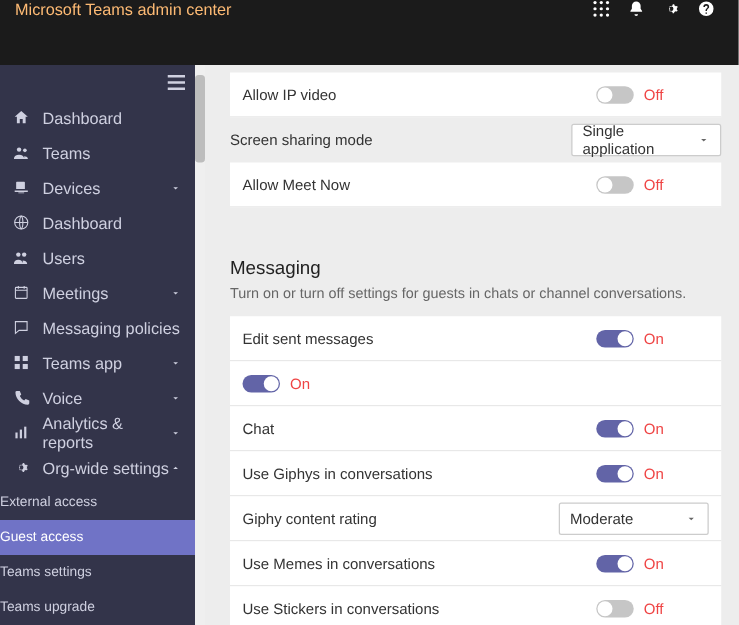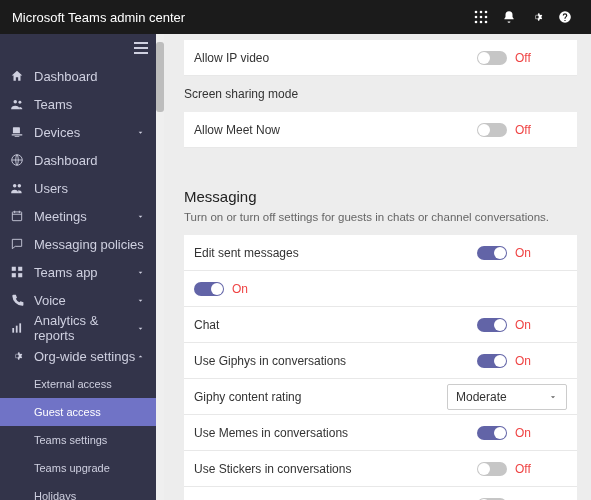--- a/index.html
+++ b/index.html
@@ -1,32 +1,32 @@
 <!DOCTYPE html>
 <html><head>
 <meta charset="utf-8">
 <style>
 *{margin:0;padding:0;box-sizing:border-box;font-family:"Segoe UI",Arial,sans-serif}
 body{width:591px;height:500px;overflow:hidden;background:#e9e9e9}
-.topbar{height:34px;background:#1b1b1b;color:#ffffff;display:flex;align-items:center;padding:0 12px}
+.topbar{height:52px;background:#1b1b1b;color:#fdba74;display:flex;padding:0 12px}
 .topbar .title{font-size:13px;flex:1}
 .topbar .act{width:28px;display:flex;justify-content:center;cursor:pointer}
 .topbar svg{fill:#fff}
 .shell{display:flex;height:466px}
 .side{width:156px;background:#33344a;color:#cfd0e0;display:flex;flex-direction:column;overflow:hidden}
 .hamb{height:28px;display:flex;justify-content:flex-end;align-items:center;padding-right:8px;cursor:pointer}
 .hamb svg{fill:#cfd0e0}
 .nav{flex:1;overflow-y:auto}
 .nitem{display:flex;align-items:center;height:28px;padding:0 8px;font-size:13px;cursor:pointer}
 .nitem .ic{width:18px;display:flex;justify-content:center;margin-right:8px}
 .nitem .ic svg{fill:#cfd0e0}
 .nitem .lbl{flex:1}
 .nitem .chev{width:12px}
 .nitem .chev svg{fill:#cfd0e0}
-.sub{height:28px;display:flex;align-items:center;font-size:11px;padding-left:34px;cursor:pointer}
+.sub{height:28px;display:flex;align-items:center;font-size:11px;cursor:pointer}
 .sub.active{background:#7073c6;color:#fff}
 .scr{width:8px;background:#efefef;display:flex;flex-direction:column}
 .scr .thumb{background:#bdbdbd;height:70px;margin-top:8px;border-radius:3px}
 .main{flex:1;background:#ededed;overflow-y:auto;padding:6px 14px 14px 20px}
 .row{display:flex;align-items:center;height:36px;font-size:12px;color:#333}
 .row.white{background:#fff;border-bottom:1px solid #e8e8e8;padding:0 10px}
 .row .rlbl{flex:1}
 .tgwrap{display:flex;align-items:center;gap:8px;min-width:90px}
 .tg{width:30px;height:14px;background:#c6c6c6;border-radius:7px;position:relative;cursor:pointer}
 .tg::after{content:"";position:absolute;width:12px;height:12px;background:#fff;border-radius:50%;top:1px;left:1px;transition:left .1s}
@@ -214,20 +214,26 @@
   <div class="main" id="main">
       <div class="row white">
         <div class="rlbl">Allow IP video</div>
         <div class="tgwrap">
           <div class="tg "></div>
           <span class="tstate">Off</span>
         </div>
       </div>
       <div class="row ">
         <div class="rlbl">Screen sharing mode</div>
+        <div class="sel">
+          <span class="sv">Single application</span>
+          <svg width="10" height="10" viewBox="0 0 24 24">
+            <path d="M7 10l5 5 5-5z"></path>
+          </svg>
+        </div>
       </div>
       <div class="row white">
         <div class="rlbl">Allow Meet Now</div>
         <div class="tgwrap">
           <div class="tg "></div>
           <span class="tstate">Off</span>
         </div>
       </div>
       <div class="hdr">Messaging</div>
       <div class="desc">Turn on or turn off settings for guests in chats or channel conversations.</div>

